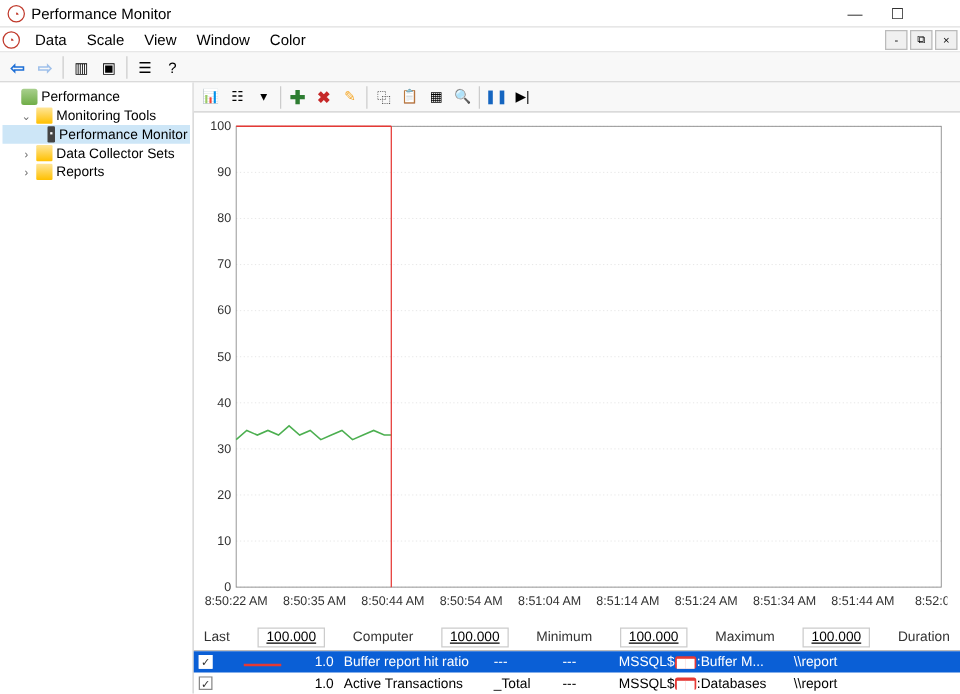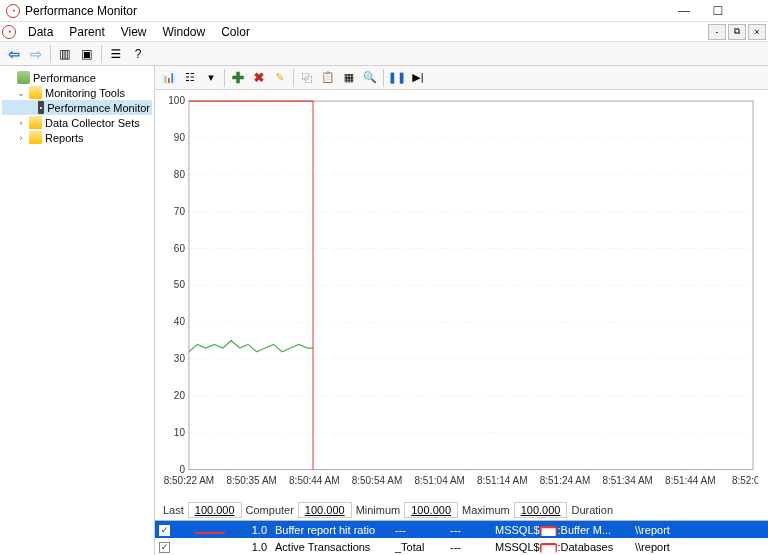--- a/index.html
+++ b/index.html
@@ -32,21 +32,21 @@
 .right-pane { flex: 1; display: flex; flex-direction: column; }
 .chart-toolbar { height: 24px; display: flex; align-items: center; padding: 0 4px; gap: 1px; border-bottom: 1px solid #d0d0d0; background: #f8f8f8; }
 .ctbtn { width: 20px; height: 20px; display: flex; align-items: center; justify-content: center; font-size: 11px; }
 .ctbtn.green { color: #2e7d32; font-weight: bold; font-size: 15px; }
 .ctbtn.red { color: #c62828; font-weight: bold; font-size: 13px; }
 .ctbtn.blue { color: #1565c0; }
 .chart-area { flex: 1; position: relative; padding: 6px 10px 0 4px; }
 svg.chart { width: 100%; height: 100%; }
 .ylabel { font-size: 10px; fill: #333; text-anchor: end; }
 .xlabel { font-size: 10px; fill: #333; text-anchor: middle; }
-.stats { height: 20px; display: flex; align-items: center; justify-content: flex-start; padding: 0 8px; gap: 4px; font-size: 11px; }
+.stats { height: 20px; display: flex; align-items: center; justify-content: space-between; padding: 0 8px; gap: 4px; font-size: 11px; }
 .statlbl { color: #333; }
 .statval { border: 1px solid #ccc; padding: 1px 6px; min-width: 48px; text-align: right; background: #fff; text-decoration: underline; }
 .ctable { border-top: 1px solid #bbb; }
 .cth, .ctr { display: flex; align-items: center; height: 17px; }
 .cth { background: #f0f0f0; border-bottom: 1px solid #ccc; }
 .cth > div { padding: 0 4px; border-right: 1px solid #ddd; font-size: 11px; overflow:hidden; white-space:nowrap;}
 .ctr > div { padding: 0 4px; font-size: 11px; overflow:hidden; white-space:nowrap;}
 .ctr.sel { background: #0a5fd6; color: #fff; }
 .col-show{width:36px;} .col-color{width:40px;} .col-scale{width:40px;text-align:right;} .col-counter{width:120px;} .col-inst{width:55px;} .col-parent{width:45px;} .col-obj{width:140px;} .col-comp{width:80px;}
 .chk { width: 11px; height: 11px; border: 1px solid #888; background: #fff; display: inline-flex; align-items: center; justify-content: center; font-size: 9px; color: #333; }
@@ -63,21 +63,21 @@
   <div class="winbtns">
     <div class="winbtn">—</div>
     <div class="winbtn">☐</div>
     <div class="winbtn"></div>
   </div>
 </div>
 
 <div class="menubar">
   <span class="app-icon">◔</span>
   <span class="menuitem">Data</span>
-  <span class="menuitem">Parent</span>
+  <span class="menuitem">Scale</span>
   <span class="menuitem">View</span>
   <span class="menuitem">Window</span>
   <span class="menuitem">Color</span>
   <div class="right">
     <div class="mrbtn">-</div>
     <div class="mrbtn">⧉</div>
     <div class="mrbtn">×</div>
   </div>
 </div>
 

